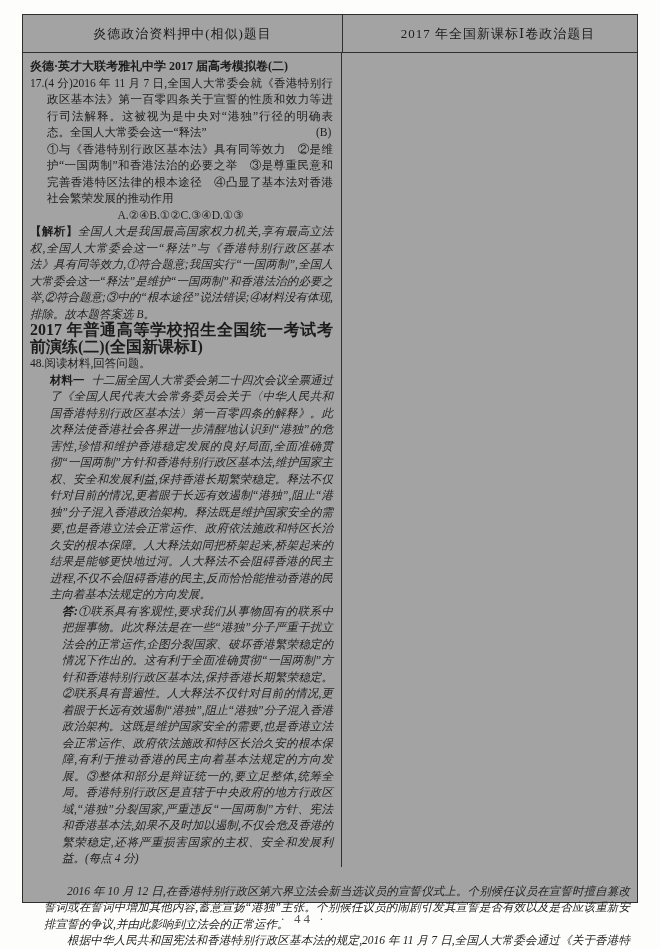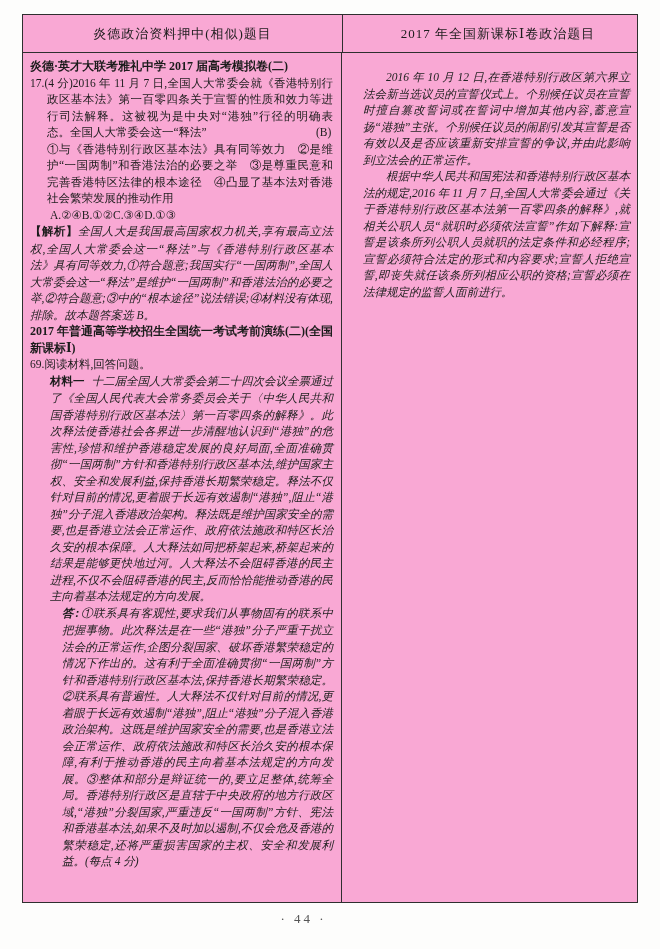--- a/index.html
+++ b/index.html
@@ -4,41 +4,41 @@
 <style>
   html,body{margin:0;padding:0;}
   body{
     width:660px;height:949px;position:relative;overflow:hidden;
     background:#fdfdfc;
     font-family:"Liberation Serif","DejaVu Serif",serif;
     color:#1c1c1c;
   }
   .sheet{
     position:absolute;left:22px;top:14px;width:616px;height:889px;
-    border:1.5px solid #2f2f2f;background:#f9a8d4;box-sizing:border-box;
+    border:1.5px solid #2f2f2f;background:#a3a3a3;box-sizing:border-box;
   }
   .head-row{display:flex;height:38px;border-bottom:1.5px solid #2f2f2f;box-sizing:border-box;}
   .head-cell{
     width:319px;display:flex;align-items:center;justify-content:center;
     font-size:13px;letter-spacing:1px;box-sizing:border-box;
   }
   .head-cell.right{width:294px;flex:1;border-left:1.5px solid #2f2f2f;padding-left:16px;}
-  .cols{display:flex;height:849px;box-sizing:border-box;}
+  .cols{display:flex;height:849px;box-sizing:border-box;flex-direction:column;}
   .col{box-sizing:border-box;font-size:11.5px;line-height:16.5px;text-align:justify;}
   .col.left{width:319px;border-right:1.5px solid #2f2f2f;padding:5px 8px 0 7px;}
   .col.right{flex:1;padding:16px 7px 0 8px;}
   p{margin:0;}
   .bold{font-weight:700;font-size:12px;}
   .kai{font-style:italic;color:#222;}
-  .lbl{font-weight:700;font-style:normal;font-family:Liberation Mono, monospace;}
+  .lbl{font-weight:700;font-style:normal;}
   .q17{padding-left:17px;text-indent:-17px;}
   .ansmark{float:right;}
   .opts{margin-left:17px;}
-  .choices{display:flex;justify-content:flex-start;margin-left:20px;padding-right:22px;}
-  .heading2{font-weight:700;font-size:12px;}
+  .choices{display:flex;justify-content:center;margin-left:20px;padding-right:22px;}
+  .heading2{font-weight:700;font-size:16px;}
   .material{margin-left:20px;}
   .material .lbl{margin-right:0.6em;}
   .sub-q{padding-left:32px;text-indent:-14px;}
   .answer{margin-left:32px;}
   .answer .lbl{font-style:italic;}
   .r-lead{margin:0;}
   .r-mat{margin-left:13px;text-indent:2em;}
   .r-task{text-indent:43px;}
   .underlined{text-decoration:underline;text-underline-offset:3px;text-decoration-color:#3a3a3a;}
   .r-ans1{text-indent:13px;}
@@ -70,21 +70,21 @@
         <span>A.②④</span>
         <span>B.①②</span>
         <span>C.③④</span>
         <span>D.①③</span>
       </div>
 
       <p class="analysis"><span class="lbl">【解析】</span><span class="kai">全国人大是我国最高国家权力机关,享有最高立法权,全国人大常委会这一“释法”与《香港特别行政区基本法》具有同等效力,①符合题意;我国实行“一国两制”,全国人大常委会这一“释法”是维护“一国两制”和香港法治的必要之举,②符合题意;③中的“根本途径”说法错误;④材料没有体现,排除。故本题答案选 B。</span></p>
 
       <p class="heading2">2017 年普通高等学校招生全国统一考试考前演练(二)(全国新课标Ⅰ)</p>
 
-      <p>69.阅读材料,回答问题。</p>
+      <p>48.阅读材料,回答问题。</p>
 
       <p class="material"><span class="lbl">材料一</span><span class="kai">十二届全国人大常委会第二十四次会议全票通过了《全国人民代表大会常务委员会关于〈中华人民共和国香港特别行政区基本法〉第一百零四条的解释》。此次释法使香港社会各界进一步清醒地认识到“港独”的危害性,珍惜和维护香港稳定发展的良好局面,全面准确贯彻“一国两制”方针和香港特别行政区基本法,维护国家主权、安全和发展利益,保持香港长期繁荣稳定。释法不仅针对目前的情况,更着眼于长远有效遏制“港独”,阻止“港独”分子混入香港政治架构。释法既是维护国家安全的需要,也是香港立法会正常运作、政府依法施政和特区长治久安的根本保障。人大释法如同把桥架起来,桥架起来的结果是能够更快地过河。人大释法不会阻碍香港的民主进程,不仅不会阻碍香港的民主,反而恰恰能推动香港的民主向着基本法规定的方向发展。</span></p>
 
 
       <p class="answer"><span class="lbl">答:</span><span class="kai">①联系具有客观性,要求我们从事物固有的联系中把握事物。此次释法是在一些“港独”分子严重干扰立法会的正常运作,企图分裂国家、破坏香港繁荣稳定的情况下作出的。这有利于全面准确贯彻“一国两制”方针和香港特别行政区基本法,保持香港长期繁荣稳定。②联系具有普遍性。人大释法不仅针对目前的情况,更着眼于长远有效遏制“港独”,阻止“港独”分子混入香港政治架构。这既是维护国家安全的需要,也是香港立法会正常运作、政府依法施政和特区长治久安的根本保障,有利于推动香港的民主向着基本法规定的方向发展。③整体和部分是辩证统一的,要立足整体,统筹全局。香港特别行政区是直辖于中央政府的地方行政区域,“港独”分裂国家,严重违反“一国两制”方针、宪法和香港基本法,如果不及时加以遏制,不仅会危及香港的繁荣稳定,还将严重损害国家的主权、安全和发展利益。(每点 4 分)</span></p>
     </div>
 
     <div class="col right">
 
       <p class="r-mat kai">2016 年 10 月 12 日,在香港特别行政区第六界立法会新当选议员的宣誓仪式上。个别候任议员在宣誓时擅自篡改誓词或在誓词中增加其他内容,蓄意宣扬“港独”主张。个别候任议员的闹剧引发其宣誓是否有效以及是否应该重新安排宣誓的争议,并由此影响到立法会的正常运作。</p>

